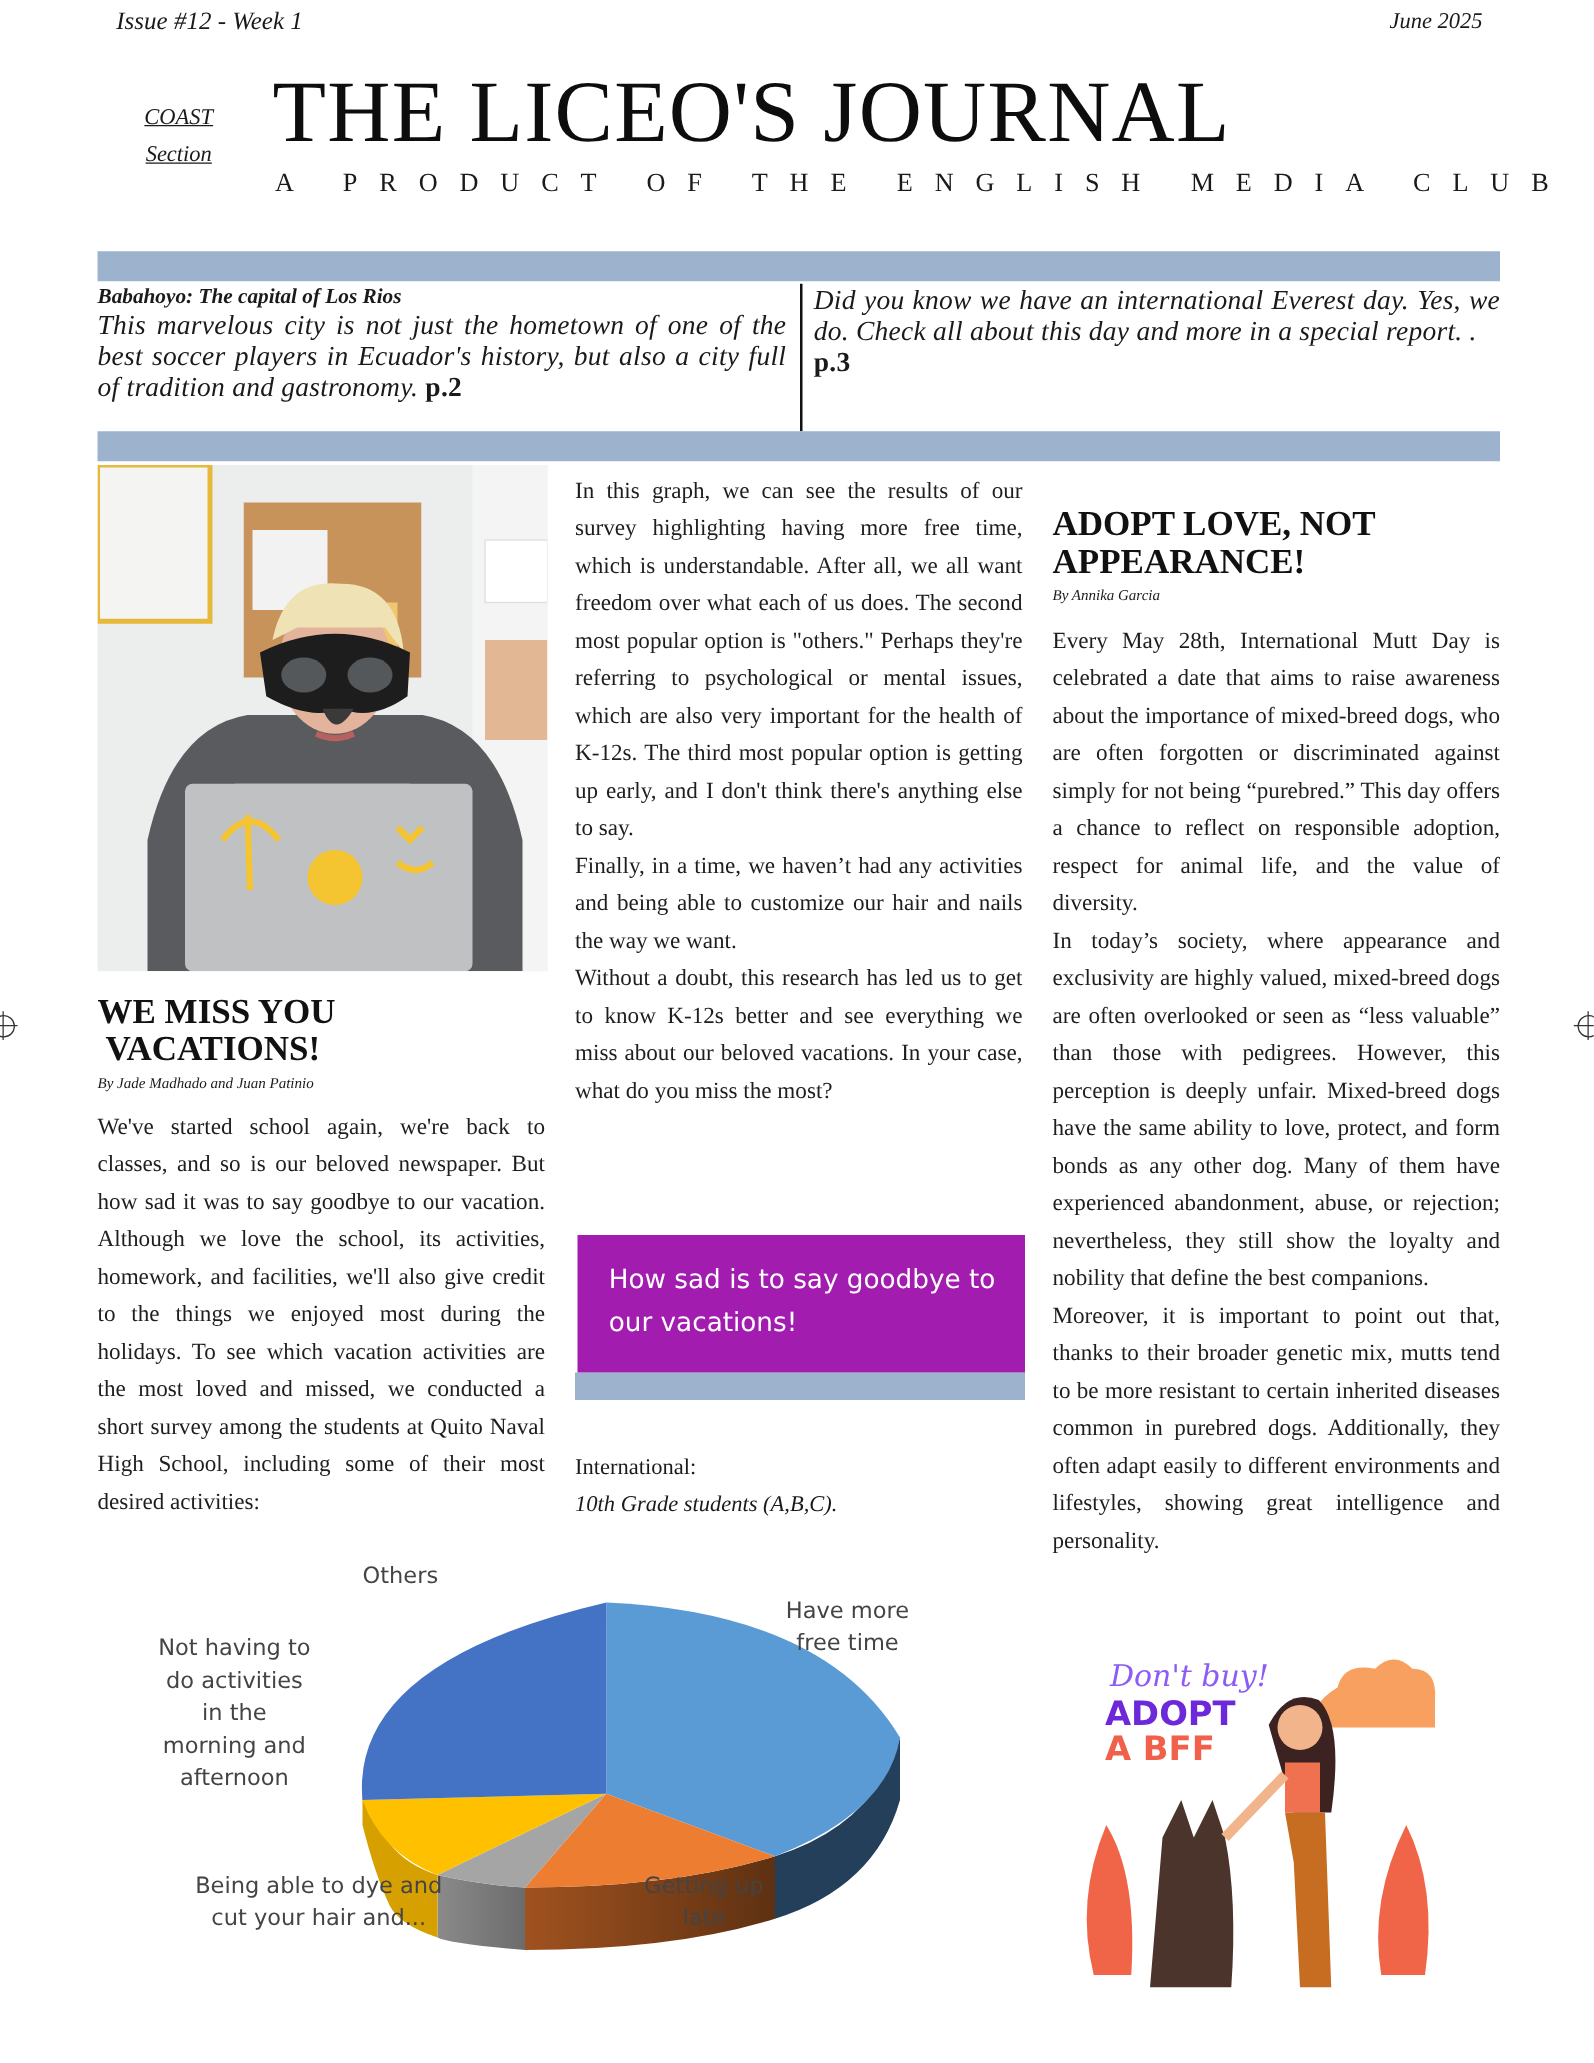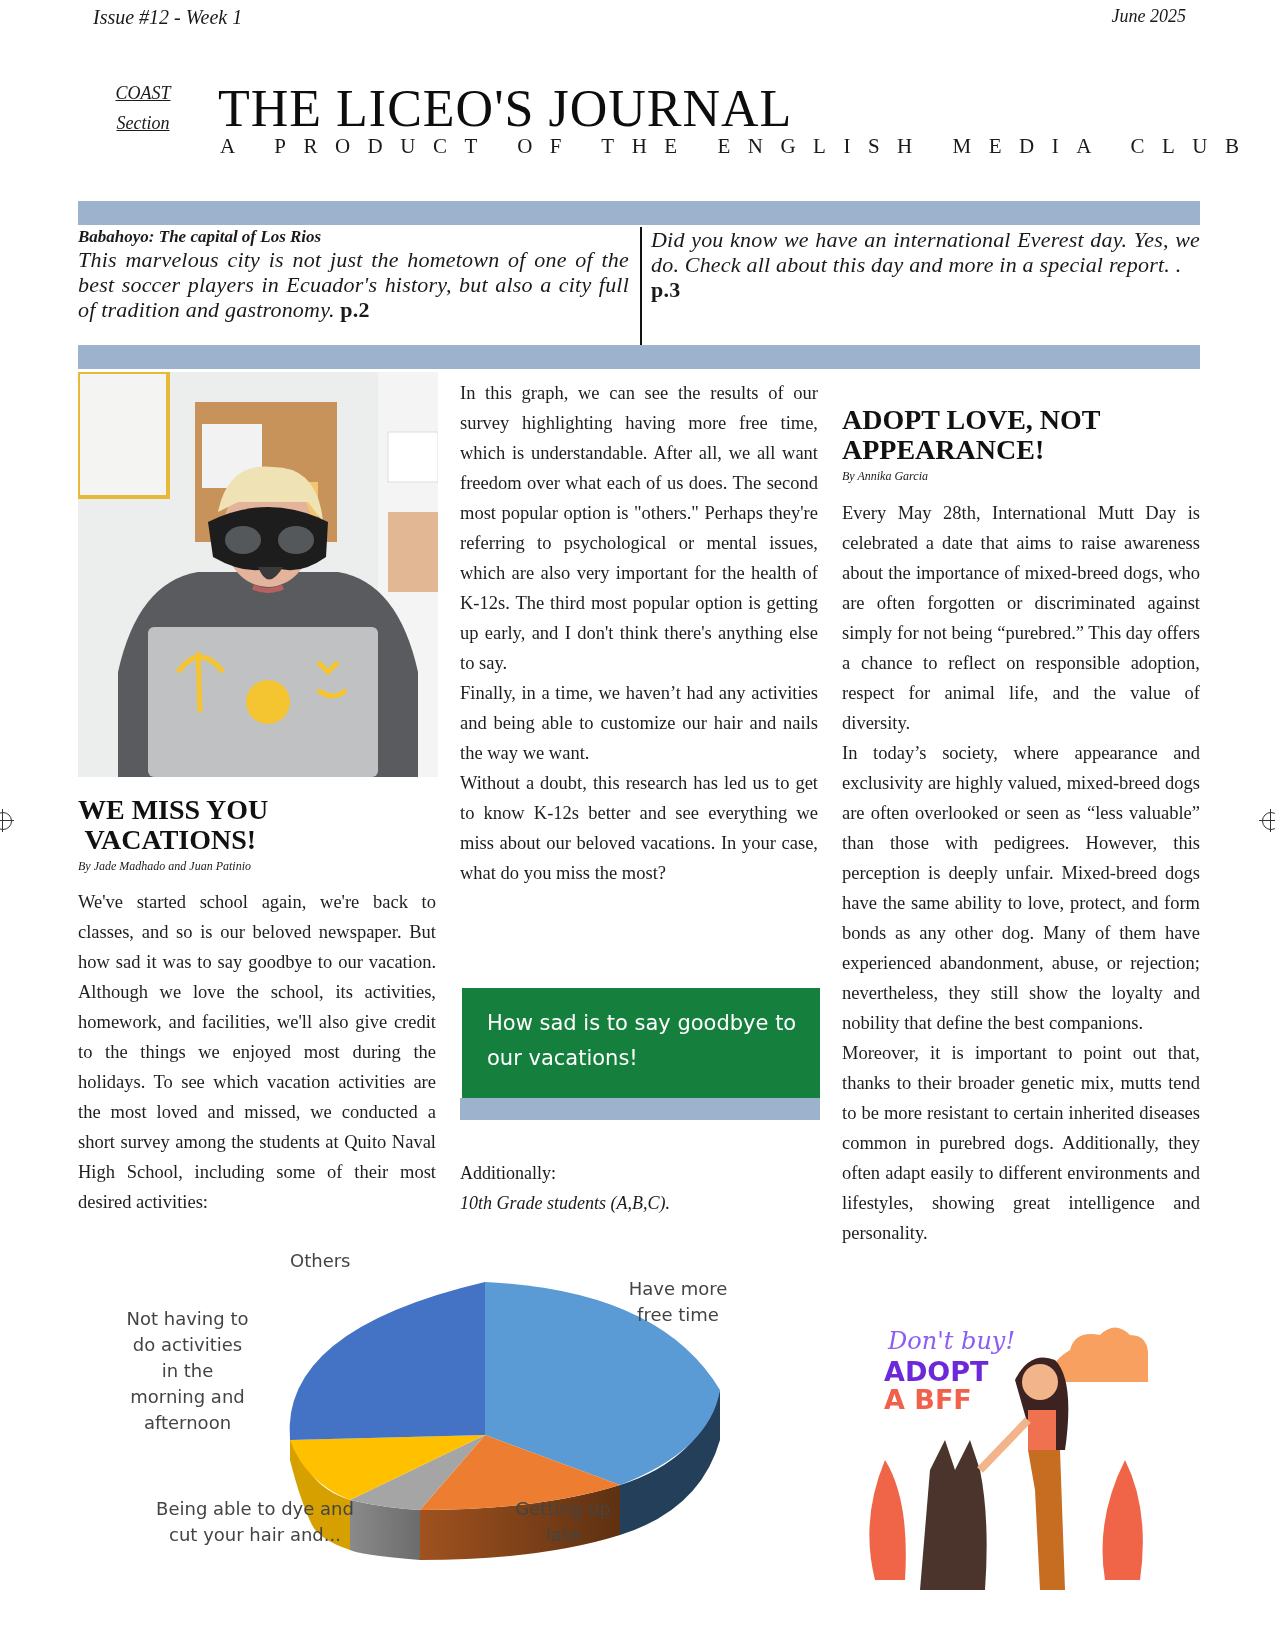--- a/index.html
+++ b/index.html
@@ -5,21 +5,21 @@
   * { box-sizing: border-box; margin: 0; padding: 0; }
   html, body { width: 1275px; height: 1650px; background: #ffffff; overflow: hidden; }
   body { position: relative; font-family: "DejaVu Serif", "Liberation Serif", serif; color: #1a1a1a; }
 
   .issue { position: absolute; top: 6px; left: 93px; font-family: "Liberation Serif", serif; font-style: italic; font-size: 20px; }
   .date { position: absolute; top: 6px; right: 89px; font-family: "Liberation Serif", serif; font-style: italic; font-size: 18px; }
 
   .section-tag { position: absolute; top: 78px; left: 108px; width: 70px; text-align: center; font-family: "Liberation Serif", serif; font-style: italic; font-size: 18px; line-height: 30px; }
   .section-tag span { display: block; text-decoration: underline; }
 
-  .masthead { position: absolute; top: 64px; left: 218px; font-family: "Liberation Serif", serif; font-size: 52px; letter-spacing: 1px; line-height: 90px; color: #0d0d0d; white-space: nowrap; text-align: center; }
+  .masthead { position: absolute; top: 46px; left: 218px; font-family: "Liberation Serif", serif; font-size: 70px; letter-spacing: 1px; line-height: 90px; color: #0d0d0d; white-space: nowrap; text-align: center; }
   .subhead { position: absolute; top: 134px; left: 220px; font-family: "Liberation Serif", serif; font-size: 21px; letter-spacing: 17.5px; white-space: nowrap; }
 
   .band { position: absolute; left: 78px; width: 1122px; height: 24px; background: #9db2cd; }
   .band-top { top: 201px; }
   .band-bottom { top: 345px; }
 
   .teaser { position: absolute; top: 227px; font-family: "Liberation Serif", serif; }
   .teaser-left { left: 78px; width: 551px; }
   .teaser-right { left: 651px; width: 549px; }
   .teaser .t-title { font-weight: bold; font-style: italic; font-size: 17px; line-height: 20px; }
@@ -30,21 +30,21 @@
   .photo { position: absolute; left: 78px; top: 372px; width: 360px; height: 405px; overflow: hidden; background: #eef0f0; }
 
   .headline { font-family: "Liberation Serif", serif; font-weight: bold; font-size: 28px; line-height: 30px; color: #111; }
   .byline { font-family: "Liberation Serif", serif; font-style: italic; font-size: 12px; line-height: 22px; }
   .body-text { font-family: "Liberation Serif", serif; font-size: 18.5px; line-height: 30px; text-align: justify; color: #1e1e1e; }
 
   .col1-head { position: absolute; left: 78px; top: 795px; width: 360px; }
   .col1-body { position: absolute; left: 78px; top: 887px; width: 358px; }
 
   .col2-body { position: absolute; left: 460px; top: 378px; width: 358px; }
-  .pull-box { position: absolute; left: 462px; top: 988px; width: 358px; height: 132px; background: #15803d; }
+  .pull-box { position: absolute; left: 462px; top: 988px; width: 358px; height: 132px; background: #a21caf; }
   .pull-box .pull-text { position: absolute; left: 25px; top: 18px; width: 320px; font-family: "DejaVu Sans", sans-serif; font-size: 21px; line-height: 35px; color: #ffffff; }
   .pull-under { position: absolute; left: 460px; top: 1098px; width: 360px; height: 22px; background: #9db2cd; }
   .participants { position: absolute; left: 460px; top: 1158px; width: 358px; font-family: "Liberation Serif", serif; font-size: 18px; line-height: 30px; }
   .participants .p-val { font-style: italic; }
 
   .col3-head { position: absolute; left: 842px; top: 405px; width: 358px; }
   .col3-body { position: absolute; left: 842px; top: 498px; width: 358px; }
 
   .chart { position: absolute; left: 100px; top: 1270px; width: 700px; height: 320px; }
   .chart-label { position: absolute; font-family: "DejaVu Sans", sans-serif; font-size: 18px; line-height: 26px; color: #444; text-align: center; }
@@ -132,21 +132,21 @@
   <div>Finally, in a time, we haven’t had any activities and being able to customize our hair and nails the way we want.</div>
   <div>Without a doubt, this research has led us to get to know K-12s better and see everything we miss about our beloved vacations. In your case, what do you miss the most?</div>
 </div>
 
 <div class="pull-under"></div>
 <div class="pull-box" style="height:110px;">
   <div class="pull-text">How sad is to say goodbye to our vacations!</div>
 </div>
 
 <div class="participants">
-  <div>Additionally:</div>
+  <div>International:</div>
   <div class="p-val">10th Grade students (A,B,C).</div>
 </div>
 
 <div class="col3-head">
   <div class="headline">
     <div>ADOPT LOVE, NOT</div>
     <div>APPEARANCE!</div>
   </div>
   <div class="byline">By Annika Garcia</div>
 </div>

